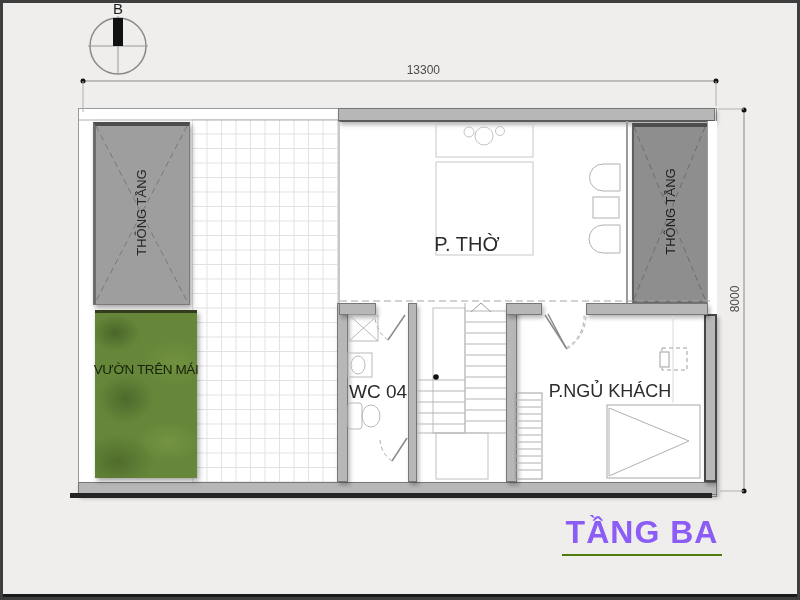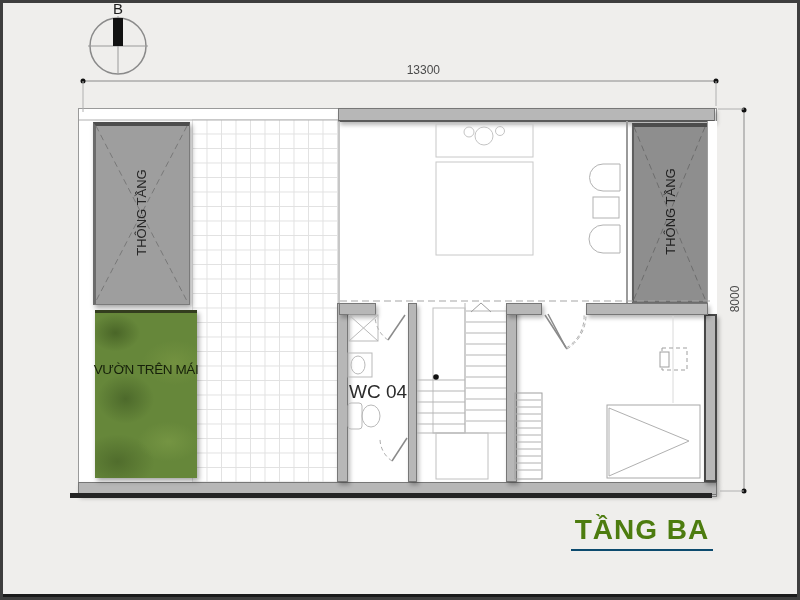--- a/index.html
+++ b/index.html
@@ -44,22 +44,22 @@
   .w-wc-left{left:337px;}
   .w-wc-right{left:408px;width:9px;}
   .w-stair-right{left:506px;}
   .w-bed-right{left:704px;top:314px;width:13px;height:168px;border:2px solid #474747;}
   .hwall{top:303px;height:12px;}
   .seg-a{left:339px;width:37px;}
   .seg-b{left:506px;width:36px;}
   .seg-c{left:586px;width:122px;}
   .vlabel{transform:rotate(-90deg);transform-origin:center center;}
   .title-wrap{left:557px;top:514px;width:170px;text-align:center;}
-  .title-wrap span{display:inline-block;font-size:28px;font-weight:bold;color:#4d7c0f;letter-spacing:1px;
-    border-bottom:2px solid #0c4a6e;padding:0 4px 3px 4px;}
+  .title-wrap span{display:inline-block;font-size:32px;font-weight:bold;color:#8b5cf6;letter-spacing:1px;
+    border-bottom:2px solid #4d7c0f;padding:0 4px 3px 4px;}
   svg{position:absolute;left:0;top:0;pointer-events:none;}
 </style>
 </head>
 <body>
 
 <div class="frame">
 
   <div class="abs plan-bg"></div>
   <div class="abs tiles"></div>
   <div class="abs wall top-wall"></div>
@@ -180,17 +180,19 @@
     <line x1="118" y1="16" x2="118" y2="74" stroke="#9a9a9a"></line>
     <rect x="113" y="18" width="10" height="28" fill="#111"></rect>
   </svg>
 
   <div class="label" style="left:108px;top:0px;width:20px;font-size:15px;color:#1d1d1d;">B</div>
   <div class="label" style="left:360px;top:63px;width:80px;font-size:12px;color:#4a4a4a;text-align:right;">13300</div>
   <div class="label vlabel" style="left:705px;top:292px;width:60px;font-size:12px;color:#4a4a4a;">8000</div>
   <div class="label vlabel" style="left:81px;top:205px;width:120px;font-size:13px;color:#262626;">THÔNG TẦNG</div>
   <div class="label vlabel" style="left:610px;top:204px;width:120px;font-size:13px;color:#1f1f1f;">THÔNG TẦNG</div>
   <div class="label" style="left:92px;top:362px;width:108px;font-size:13.5px;letter-spacing:-0.4px;color:#16200a;text-align:center;">VƯỜN TRÊN MÁI</div>
+  <div class="label" style="left:407px;top:233px;width:120px;font-size:20px;color:#2b2b2b;">P. THỜ</div>
   <div class="label" style="left:338px;top:381px;width:80px;font-size:19px;color:#2b2b2b;">WC 04</div>
+  <div class="label" style="left:530px;top:381px;width:160px;font-size:18px;color:#2b2b2b;">P.NGỦ KHÁCH</div>
   <div class="abs title-wrap">
     <span>TẦNG BA</span>
   </div>
 </div>
 
 </body></html>

